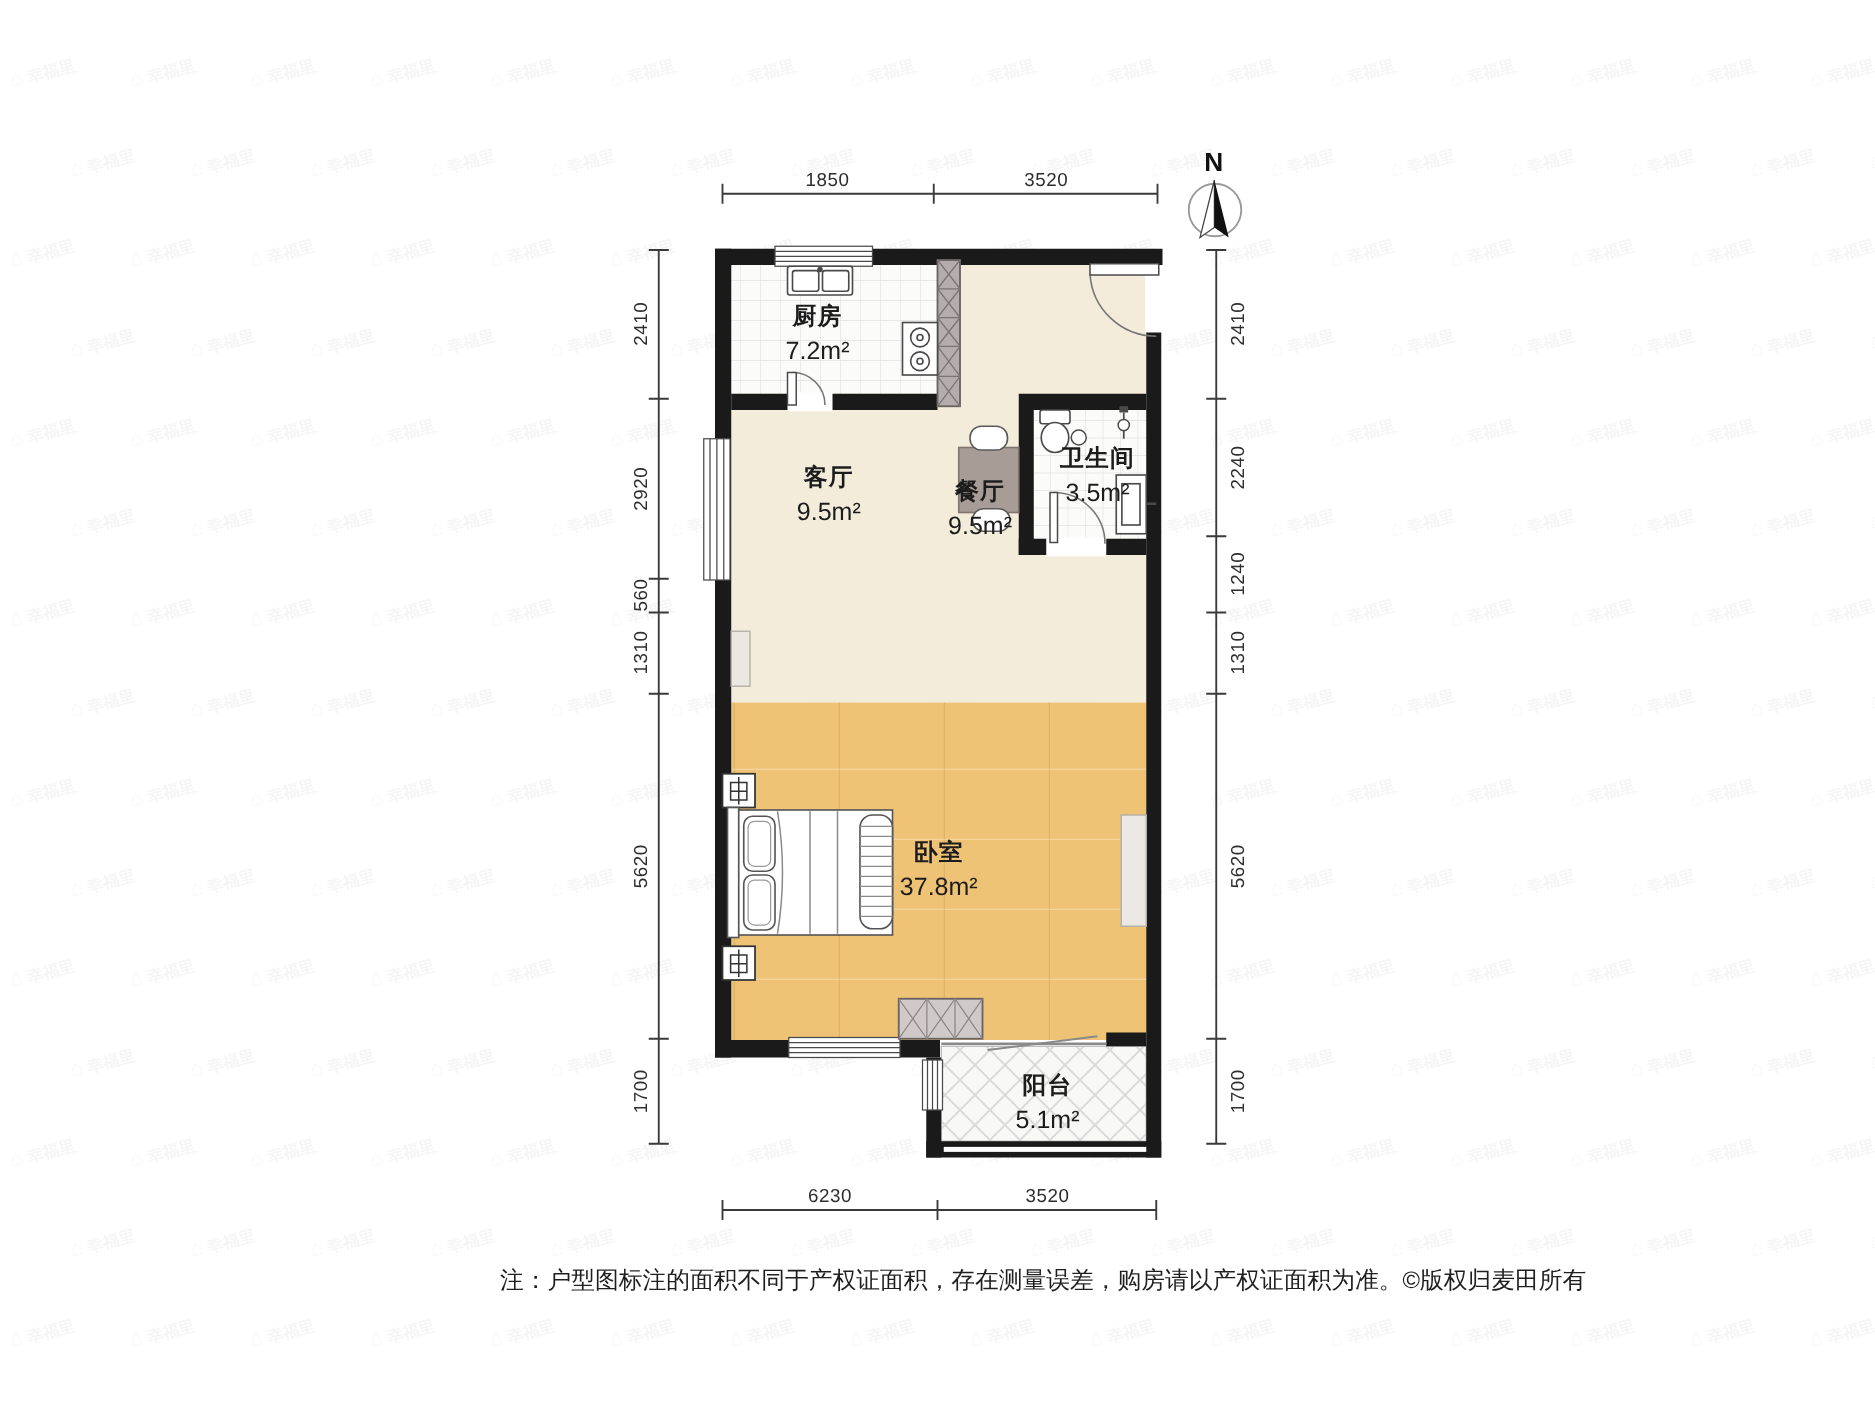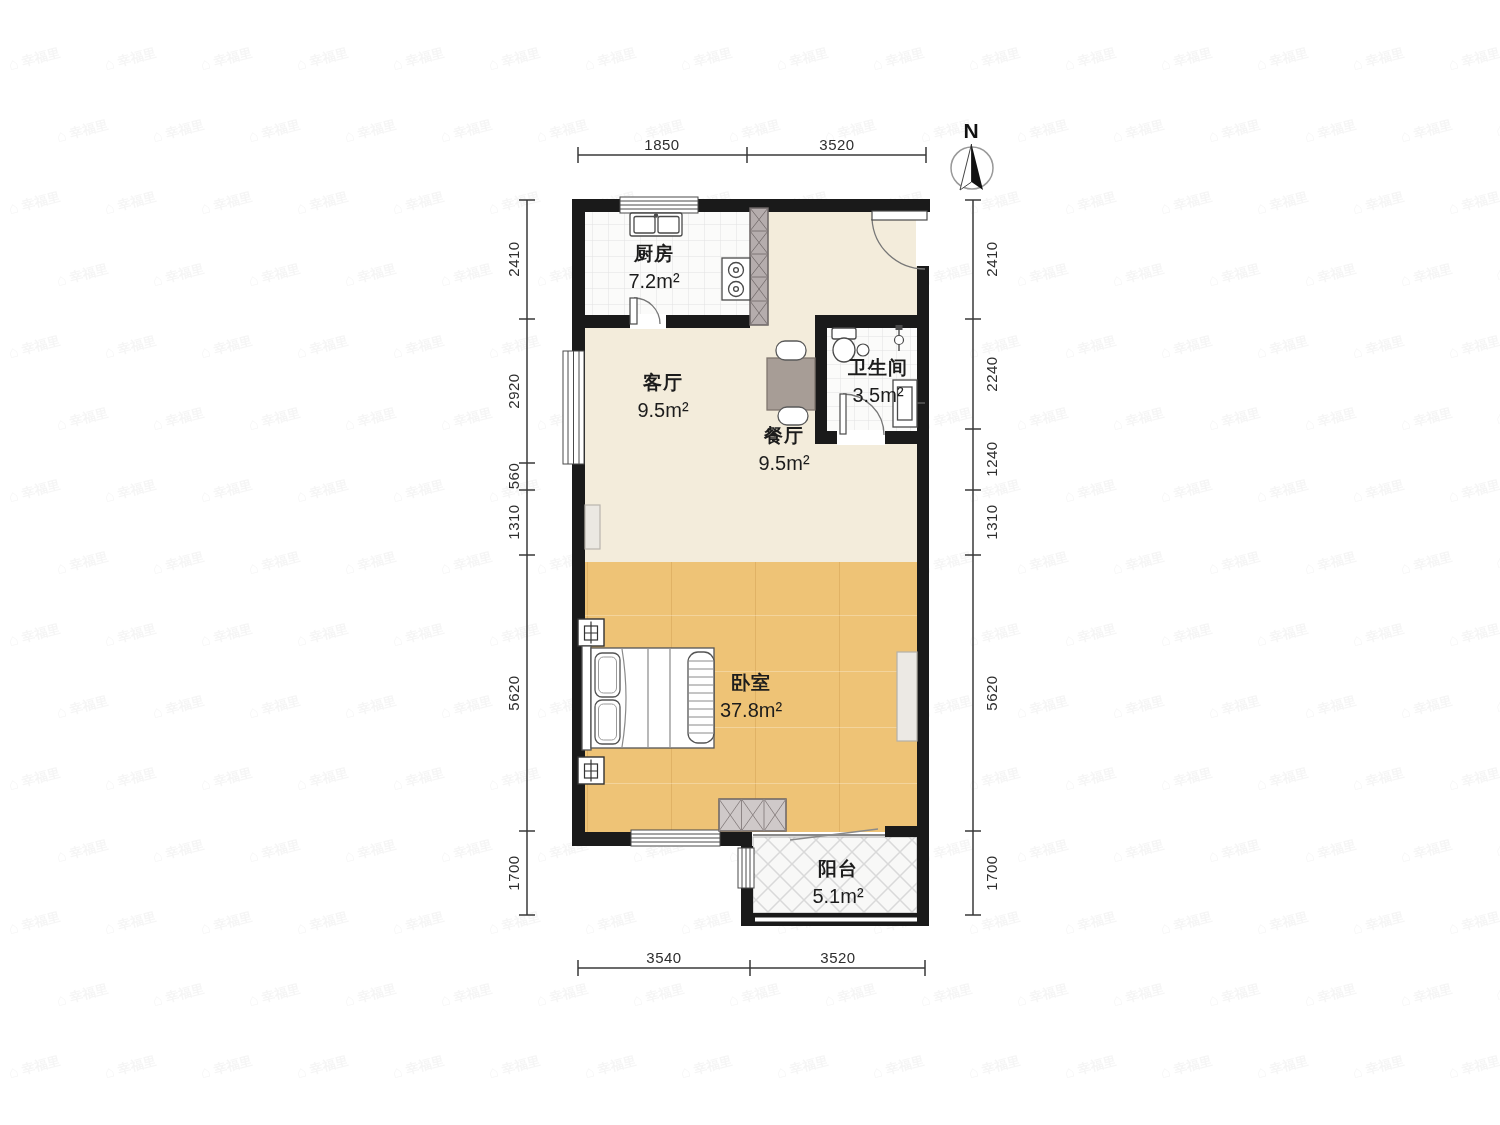--- a/index.html
+++ b/index.html
@@ -1308,52 +1308,56 @@
   </svg>
 
   <div class="room-label" style="left:654px;top:268px;">
     <div class="rn">厨房</div>
     <div class="ra">7.2m²</div>
   </div>
   <div class="room-label" style="left:663px;top:397px;">
     <div class="rn">客厅</div>
     <div class="ra">9.5m²</div>
   </div>
-  <div class="room-label" style="left:784px;top:408px;margin-top:42px;">
+  <div class="room-label" style="left:784px;top:408px;">
     <div class="rn">餐厅</div>
     <div class="ra">9.5m²</div>
   </div>
   <div class="room-label" style="left:878px;top:382px;">
     <div class="rn">卫生间</div>
     <div class="ra">3.5m²</div>
   </div>
   <div class="room-label" style="left:751px;top:697px;">
     <div class="rn">卧室</div>
     <div class="ra">37.8m²</div>
   </div>
   <div class="room-label" style="left:838px;top:883px;">
     <div class="rn">阳台</div>
     <div class="ra">5.1m²</div>
   </div>
 
   <div class="dim-label" style="left:662px;top:144px;">1850</div>
   <div class="dim-label" style="left:837px;top:144px;">3520</div>
-  <div class="dim-label" style="left:664px;top:957px;">3540</div>
+  <div class="dim-label" style="left:664px;top:957px;">6230</div>
   <div class="dim-label" style="left:838px;top:957px;">3520</div>
 
   <div class="dim-label vert" style="left:513px;top:259px;">2410</div>
   <div class="dim-label vert" style="left:513px;top:391px;">2920</div>
   <div class="dim-label vert" style="left:513px;top:476px;">560</div>
   <div class="dim-label vert" style="left:513px;top:522px;">1310</div>
   <div class="dim-label vert" style="left:513px;top:693px;">5620</div>
   <div class="dim-label vert" style="left:513px;top:873px;">1700</div>
 
   <div class="dim-label vert" style="left:991px;top:259px;">2410</div>
   <div class="dim-label vert" style="left:991px;top:374px;">2240</div>
   <div class="dim-label vert" style="left:991px;top:459px;">1240</div>
   <div class="dim-label vert" style="left:991px;top:522px;">1310</div>
   <div class="dim-label vert" style="left:991px;top:693px;">5620</div>
   <div class="dim-label vert" style="left:991px;top:873px;">1700</div>
 
   <div class="north-label" style="left:971px;top:131px;">N</div>
 
+  <div class="footer-note">
+    <span>注：户型图标注的面积不同于产权证面积，存在测量误差，购房请以产权证面积为准。</span>
+    <span>©版权归麦田所有</span>
+  </div>
 
 </div>
 
 </body></html>

